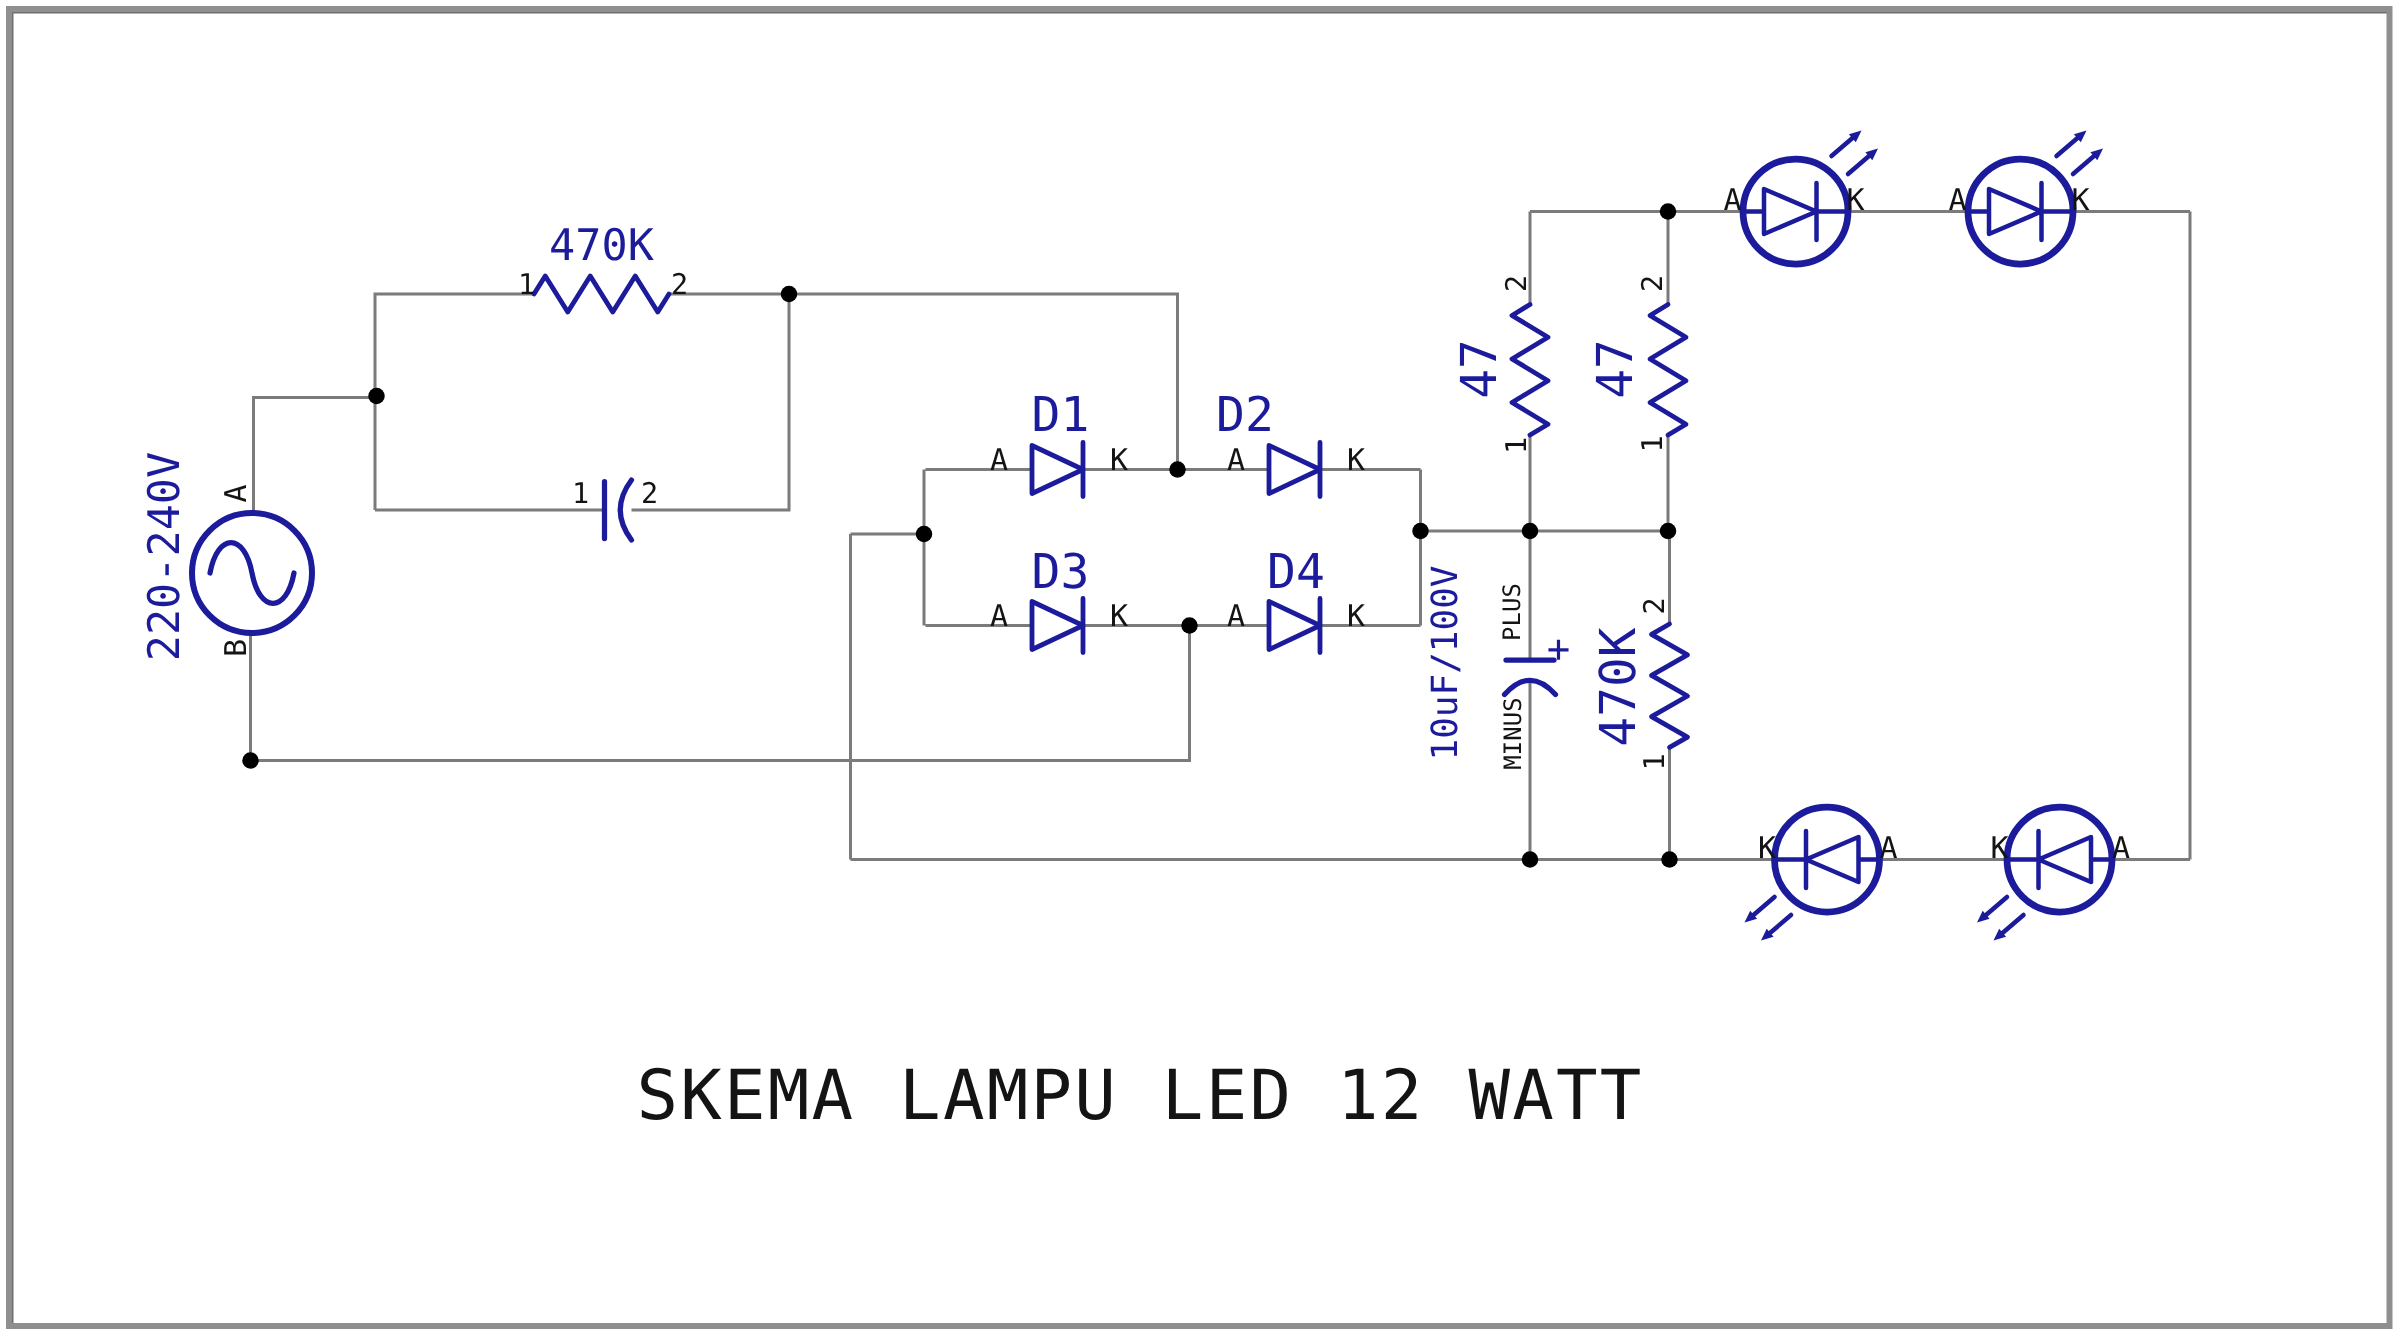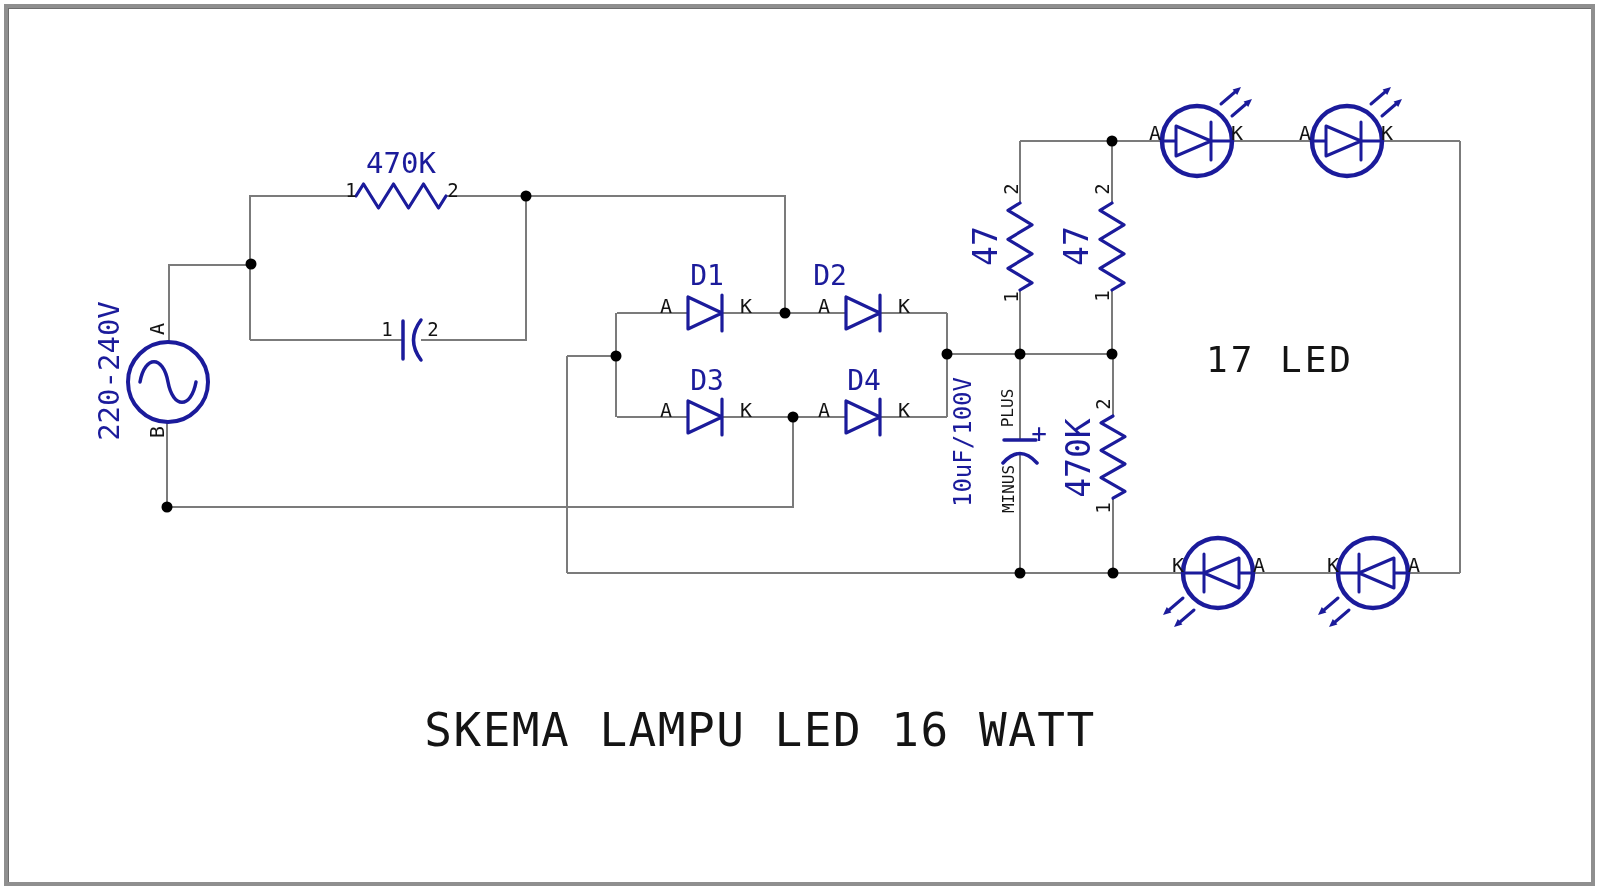--- a/index.html
+++ b/index.html
@@ -7,21 +7,21 @@
          font-family:"DejaVu Sans Mono",monospace;}
   #frame{position:absolute;left:4px;top:4px;right:5px;bottom:5px;border:4px solid #8f8f8f;
          box-shadow:inset 1px 1px 0 #6e6e6e;}
   svg{position:absolute;left:0;top:0;}
   .lbl{position:absolute;white-space:nowrap;display:flex;align-items:center;justify-content:center;
        line-height:1;}
   .blue{color:#1b1b9b;}
   .blk{color:#141414;}
   .rot{transform:rotate(-90deg);}
   .fs16{font-size:16px;} .fs19{font-size:19px;} .fs20{font-size:20px;}
-  .fs24{font-size:24px;} .fs26{font-size:26px;} .fs28{font-size:28px;}
+  .fs24{font-size:24px;} .fs26{font-size:26px;} .fs28{font-size:32px;}
   .fs29{font-size:29px;} .fs33{font-size:33px;}
   .fs36{font-size:36px;letter-spacing:3px;}
   .title{font-size:46px;letter-spacing:1.5px;}
   .wire{stroke:#7b7b7b;stroke-width:2;fill:none;}
   .comp{stroke:#1b1b9b;fill:none;stroke-linecap:round;stroke-linejoin:round;}
   .dot{fill:#000000;}
 </style>
 </head>
 <body>
 
@@ -175,15 +175,14 @@
 
   <div class="lbl blk fs20" style="left:1140px;top:123px;width:30px;height:20px;">A</div>
   <div class="lbl blk fs20" style="left:1222px;top:123px;width:30px;height:20px;">K</div>
   <div class="lbl blk fs20" style="left:1290px;top:123px;width:30px;height:20px;">A</div>
   <div class="lbl blk fs20" style="left:1372px;top:123px;width:30px;height:20px;">K</div>
   <div class="lbl blk fs20" style="left:1163px;top:555px;width:30px;height:20px;">K</div>
   <div class="lbl blk fs20" style="left:1244px;top:555px;width:30px;height:20px;">A</div>
   <div class="lbl blk fs20" style="left:1318px;top:555px;width:30px;height:20px;">K</div>
   <div class="lbl blk fs20" style="left:1399px;top:555px;width:30px;height:20px;">A</div>
 
-  <div class="lbl blk fs36" style="left:1170px;top:342px;width:220px;height:36px;">17 LED</div>
-  <div class="lbl blk title" style="left:400px;top:707px;width:720px;height:46px;">SKEMA LAMPU LED 16 WATT</div>
+  <div class="lbl blk title" style="left:400px;top:707px;width:720px;height:46px;">SKEMA LAMPU LED 12 WATT</div>
 </div>
 
 </body></html>

